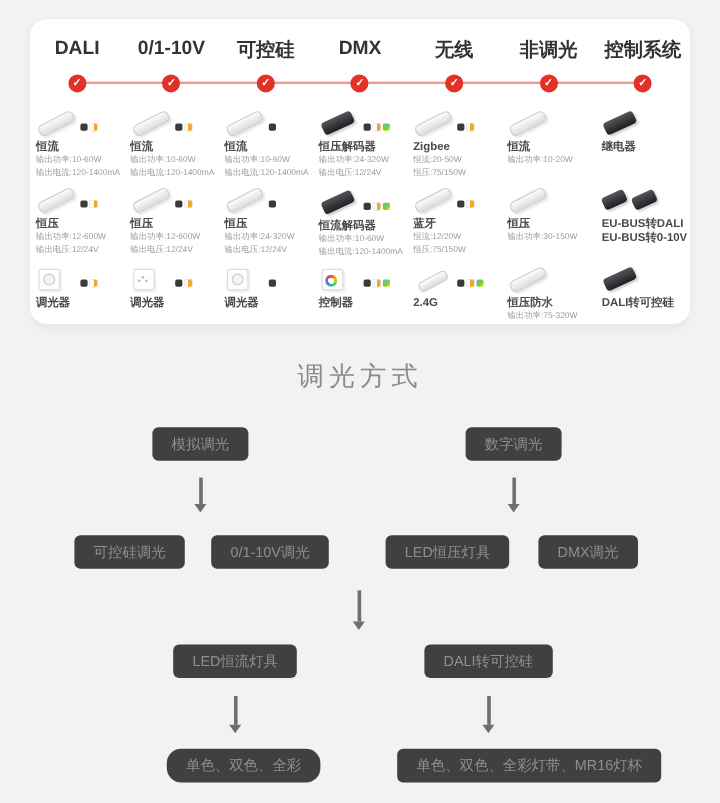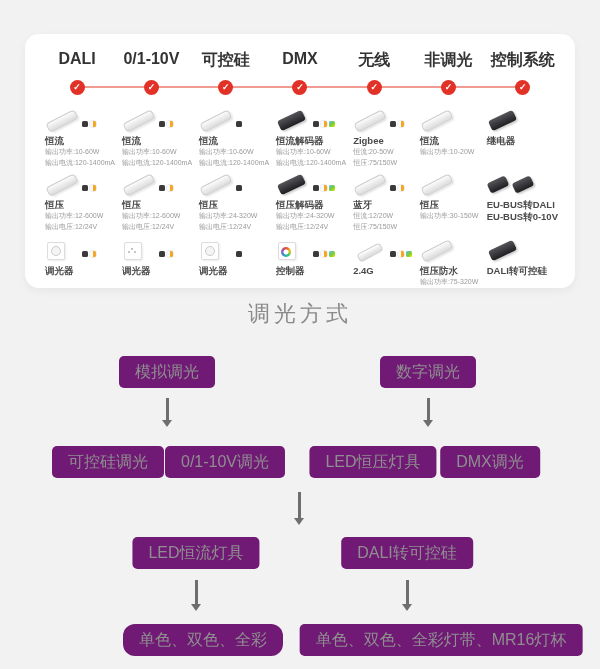--- a/index.html
+++ b/index.html
@@ -5,24 +5,24 @@
   html,body { margin:0; padding:0; }
   body {
     width:600px; height:669px;
     background:#f2f2f2;
     font-family:"Liberation Sans", sans-serif;
     position:relative; overflow:hidden;
   }
 
   
   .card {
-    position:absolute; left:25px; top:34px; width:550px; height:254px;
+    position:absolute; left:25px; top:16px; width:550px; height:254px;
     background:#ffffff; border-radius:14px;
     box-shadow:0 3px 10px rgba(0,0,0,0.05);
-    padding:16px 15px 0; box-sizing:border-box;
+    padding:16px 0 0; box-sizing:border-box;
   }
   .hdr-row { display:grid; grid-template-columns:repeat(7,1fr); }
   .hdr { text-align:center; font-size:16px; font-weight:600; color:#333; white-space:nowrap; }
 
   .tl { display:grid; grid-template-columns:repeat(7,1fr); position:relative; height:22px; margin-top:5px; }
   .tl-line { position:absolute; top:50%; left:7.1%; right:7.1%; height:2px; background:#f09a92; transform:translateY(-50%); }
   .tl-cell { display:flex; justify-content:center; align-items:center; position:relative; }
   .check {
     width:15px; height:15px; border-radius:50%; background:#e23227; color:#fff;
     font-size:9px; font-weight:bold; display:flex; align-items:center; justify-content:center;
@@ -86,21 +86,21 @@
     border:1px solid #ccc; transform:rotate(-28deg);
   }
 
   
   .flow-title {
     position:absolute; top:299px; left:0; width:100%; text-align:center;
     font-size:22px; color:#8a8a8a; letter-spacing:4px;
   }
   .fbox {
     position:absolute; transform:translateX(-50%);
-    background:#701a75; color:#8f8f8f; font-size:16px;
+    background:#404040; color:#8f8f8f; font-size:12px;
     padding:8px 16px; border-radius:5px; white-space:nowrap; line-height:1;
   }
   .farrow { position:absolute; transform:translateX(-50%); display:flex; flex-direction:column; align-items:center; }
   .farrow .stem { width:3px; background:#6e6e6e; }
   .farrow .head { width:0; height:0; border-left:5px solid transparent; border-right:5px solid transparent; border-top:7px solid #6e6e6e; }
 </style>
 </head>
 <body>
 
 <div class="card">
@@ -237,45 +237,45 @@
           <div class="imgwrap">
             <div class="pimg dimmer-knob"></div>
             <div class="badges">
               <div class="badge dim-icon"></div>
             </div>
           </div>
           <div class="pname">调光器</div>
         </div>
       </div>
       <div class="col">
+        <div class="cell r2">
+          <div class="imgwrap">
+            <div class="pimg driver-dark"></div>
+            <div class="badges">
+              <div class="badge dim-icon"></div>
+              <div class="badge cct-icon"></div>
+              <div class="badge rgb-icon"></div>
+            </div>
+          </div>
+          <div class="pname">恒压解码器</div>
+          <div class="pspec">输出功率:24-320W</div>
+          <div class="pspec">输出电压:12/24V</div>
+        </div>
         <div class="cell r1">
           <div class="imgwrap">
             <div class="pimg driver-dark"></div>
             <div class="badges">
               <div class="badge dim-icon"></div>
               <div class="badge cct-icon"></div>
               <div class="badge rgb-icon"></div>
             </div>
           </div>
           <div class="pname">恒流解码器</div>
           <div class="pspec">输出功率:10-60W</div>
           <div class="pspec">输出电流:120-1400mA</div>
-        </div>
-        <div class="cell r2">
-          <div class="imgwrap">
-            <div class="pimg driver-dark"></div>
-            <div class="badges">
-              <div class="badge dim-icon"></div>
-              <div class="badge cct-icon"></div>
-              <div class="badge rgb-icon"></div>
-            </div>
-          </div>
-          <div class="pname">恒压解码器</div>
-          <div class="pspec">输出功率:24-320W</div>
-          <div class="pspec">输出电压:12/24V</div>
         </div>
         <div class="cell r3">
           <div class="imgwrap">
             <div class="pimg controller"></div>
             <div class="badges">
               <div class="badge dim-icon"></div>
               <div class="badge cct-icon"></div>
               <div class="badge rgb-icon"></div>
             </div>
           </div>

